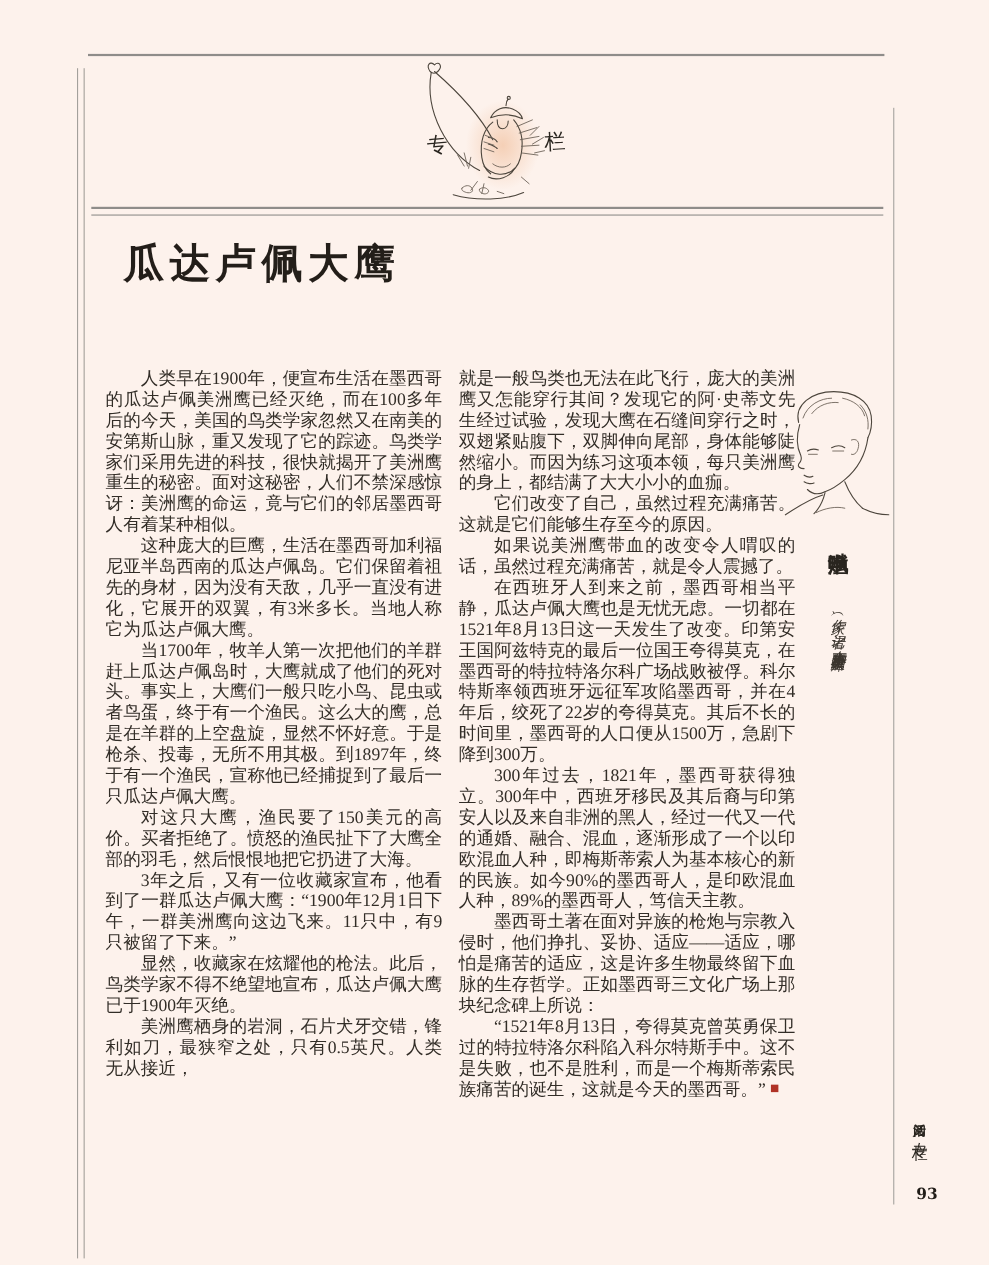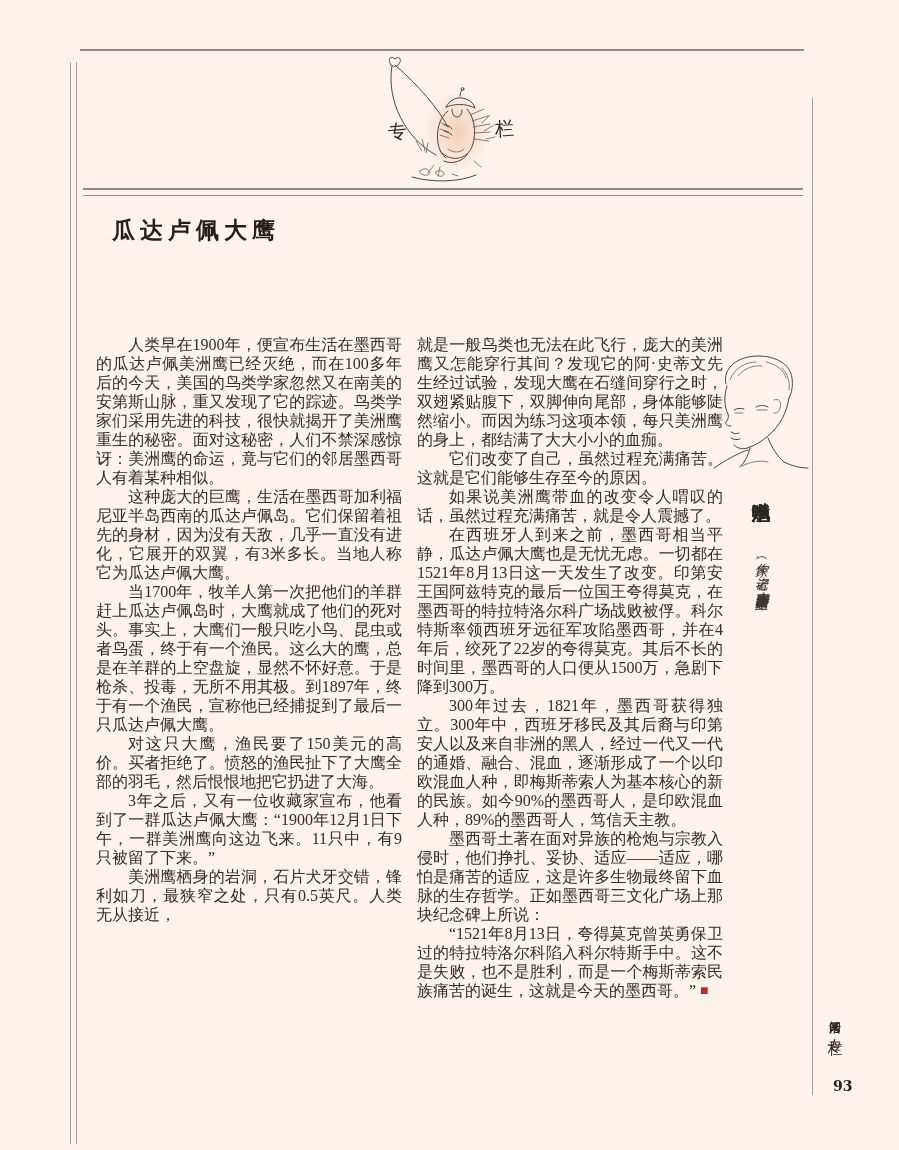--- a/index.html
+++ b/index.html
@@ -21,21 +21,21 @@
 
   
   .blush { position:absolute; left:424px; top:92px; width:66px; height:80px;
            background:radial-gradient(ellipse at 50% 50%, rgba(242,196,164,0.75), rgba(242,196,164,0) 72%); }
   .header-illustration { position:absolute; left:378px; top:53px; }
   .badge { position:absolute; font-size:19px; color:#2a2620; }
   .badge-left  { left:388px; top:119px; transform:rotate(-5deg); }
   .badge-right { left:495px; top:116px; transform:rotate(-3deg); }
 
   
-  .title { position:absolute; left:112px; top:215px; font-size:23px; font-weight:bold;
+  .title { position:absolute; left:112px; top:215px; font-size:37px; font-weight:bold;
            letter-spacing:5px; color:#231e19; }
 
   
   .columns { position:absolute; left:96px; top:335px; width:627px; display:flex; gap:15px; }
   .col { width:306px; }
   p.para { margin:0; font-size:16px; line-height:19px; text-align:justify;
            color:#322d27; text-indent:2em; }
   p.para.no-indent { text-indent:0; }
   .end-mark { font-size:14px; margin-left:4px; vertical-align:1px; }
 
@@ -104,20 +104,21 @@
 
   <div class="title">瓜达卢佩大鹰</div>
 
   <div class="columns">
     <div class="col">
         <p class="para">人类早在1900年，便宣布生活在墨西哥的瓜达卢佩美洲鹰已经灭绝，而在100多年后的今天，美国的鸟类学家忽然又在南美的安第斯山脉，重又发现了它的踪迹。鸟类学家们采用先进的科技，很快就揭开了美洲鹰重生的秘密。面对这秘密，人们不禁深感惊讶：美洲鹰的命运，竟与它们的邻居墨西哥人有着某种相似。</p>
         <p class="para">这种庞大的巨鹰，生活在墨西哥加利福尼亚半岛西南的瓜达卢佩岛。它们保留着祖先的身材，因为没有天敌，几乎一直没有进化，它展开的双翼，有3米多长。当地人称它为瓜达卢佩大鹰。</p>
         <p class="para">当1700年，牧羊人第一次把他们的羊群赶上瓜达卢佩岛时，大鹰就成了他们的死对头。事实上，大鹰们一般只吃小鸟、昆虫或者鸟蛋，终于有一个渔民。这么大的鹰，总是在羊群的上空盘旋，显然不怀好意。于是枪杀、投毒，无所不用其极。到1897年，终于有一个渔民，宣称他已经捕捉到了最后一只瓜达卢佩大鹰。</p>
         <p class="para">对这只大鹰，渔民要了150美元的高价。买者拒绝了。愤怒的渔民扯下了大鹰全部的羽毛，然后恨恨地把它扔进了大海。</p>
         <p class="para">3年之后，又有一位收藏家宣布，他看到了一群瓜达卢佩大鹰：“1900年12月1日下午，一群美洲鹰向这边飞来。11只中，有9只被留了下来。”</p>
+        <p class="para">显然，收藏家在炫耀他的枪法。此后，鸟类学家不得不绝望地宣布，瓜达卢佩大鹰已于1900年灭绝。</p>
         <p class="para">美洲鹰栖身的岩洞，石片犬牙交错，锋利如刀，最狭窄之处，只有0.5英尺。人类无从接近，</p>
       </div>
     <div class="col">
         <p class="para no-indent">就是一般鸟类也无法在此飞行，庞大的美洲鹰又怎能穿行其间？发现它的阿·史蒂文先生经过试验，发现大鹰在石缝间穿行之时，双翅紧贴腹下，双脚伸向尾部，身体能够陡然缩小。而因为练习这项本领，每只美洲鹰的身上，都结满了大大小小的血痂。</p>
         <p class="para">它们改变了自己，虽然过程充满痛苦。这就是它们能够生存至今的原因。</p>
         <p class="para">如果说美洲鹰带血的改变令人喟叹的话，虽然过程充满痛苦，就是令人震撼了。</p>
         <p class="para">在西班牙人到来之前，墨西哥相当平静，瓜达卢佩大鹰也是无忧无虑。一切都在1521年8月13日这一天发生了改变。印第安王国阿兹特克的最后一位国王夸得莫克，在墨西哥的特拉特洛尔科广场战败被俘。科尔特斯率领西班牙远征军攻陷墨西哥，并在4年后，绞死了22岁的夸得莫克。其后不长的时间里，墨西哥的人口便从1500万，急剧下降到300万。</p>
         <p class="para">300年过去，1821年，墨西哥获得独立。300年中，西班牙移民及其后裔与印第安人以及来自非洲的黑人，经过一代又一代的通婚、融合、混血，逐渐形成了一个以印欧混血人种，即梅斯蒂索人为基本核心的新的民族。如今90%的墨西哥人，是印欧混血人种，89%的墨西哥人，笃信天主教。</p>
         <p class="para">墨西哥土著在面对异族的枪炮与宗教入侵时，他们挣扎、妥协、适应——适应，哪怕是痛苦的适应，这是许多生物最终留下血脉的生存哲学。正如墨西哥三文化广场上那块纪念碑上所说：</p>
         <p class="para">“1521年8月13日，夸得莫克曾英勇保卫过的特拉特洛尔科陷入科尔特斯手中。这不是失败，也不是胜利，而是一个梅斯蒂索民族痛苦的诞生，这就是今天的墨西哥。”<span class="end-mark" style="color: rgb(176, 50, 38);">■</span></p>

